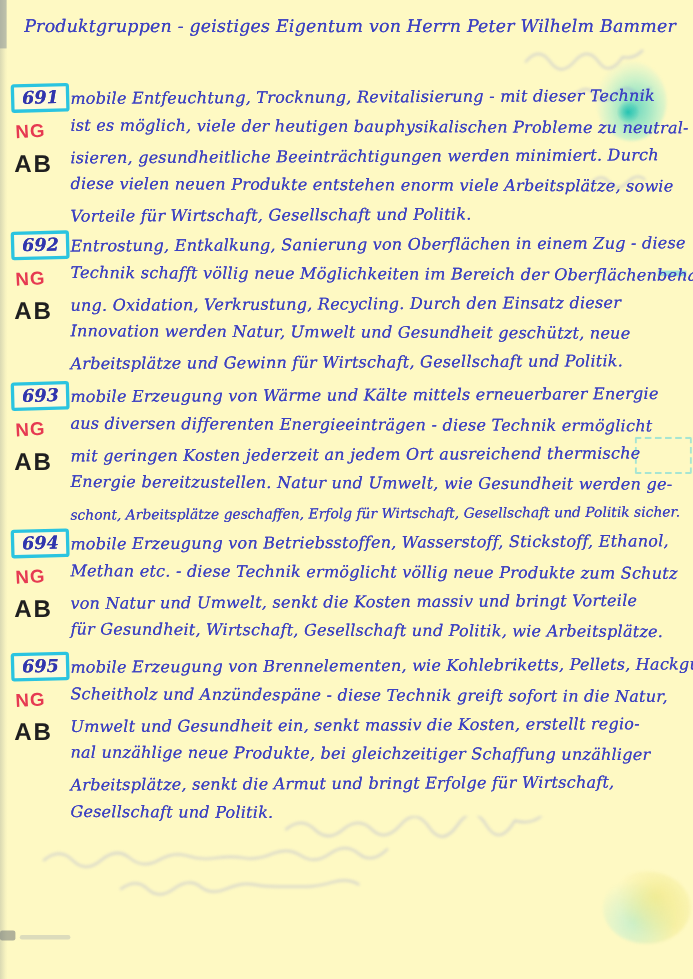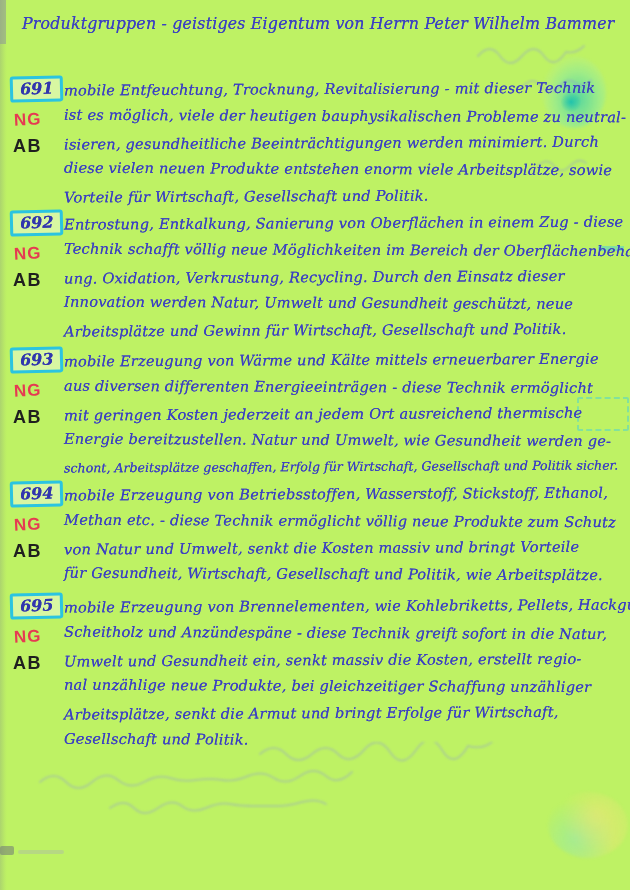--- a/index.html
+++ b/index.html
@@ -1,19 +1,19 @@
 <!DOCTYPE html>
 <html lang="de"><head>
 <meta charset="utf-8">
 <style>
   html,body{margin:0;padding:0;background:#e8e8e6;}
   .page{
     position:relative;
     width:630px;height:890px;
-    background:#bef264;
+    background:#fef9c3;
     overflow:hidden;
     font-family:"DejaVu Serif", serif;
   }
   
   .edge-left{position:absolute;left:0;top:0;width:7px;height:100%;
     background:linear-gradient(to right, rgba(125,135,135,.28), rgba(125,135,135,.06) 70%, transparent);}
   .corner-tl{position:absolute;left:0;top:0;width:6px;height:44px;background:#8d9598;opacity:.55;}
   .speck-bl{position:absolute;left:0;top:846px;width:14px;height:9px;background:#6f7678;opacity:.55;border-radius:2px;}
   .speck-bl2{position:absolute;left:18px;top:850px;width:46px;height:4px;background:#aab1b1;opacity:.4;border-radius:2px;}
   .smudge-teal{position:absolute;left:542px;top:56px;width:64px;height:72px;border-radius:50%;
@@ -35,21 +35,21 @@
   
   .hw{color:#3c41c2;font-style:italic;letter-spacing:.2px;text-shadow:0 0 .4px currentColor;white-space:nowrap;}
   .header-line{position:absolute;left:22px;font-size:15.8px;}
   .entry{position:absolute;left:10px;width:614px;display:flex;}
   .gutter{width:54px;flex:0 0 54px;display:flex;flex-direction:column;align-items:flex-start;}
   .numbox{display:inline-block;border:3px solid #2bc4e0;border-radius:3px;padding:0 7px;
     color:#3136ae;font-weight:bold;font-style:italic;font-size:16px;line-height:20px;
     font-family:"DejaVu Serif",serif;transform:rotate(-1.5deg);text-shadow:0 0 .4px currentColor;background:rgba(255,255,255,.4);}
   .tag-ng{font-family:"Liberation Sans",sans-serif;font-size:17px;font-weight:700;color:#e63a52;
     margin:8px 0 0 4px;transform:rotate(-3deg);letter-spacing:1px;}
-  .tag-ab{font-family:"Liberation Sans",sans-serif;font-size:18px;font-weight:600;color:#1f1f1f;
+  .tag-ab{font-family:"Liberation Sans",sans-serif;font-size:22px;font-weight:600;color:#1f1f1f;
     margin:6px 0 0 3px;letter-spacing:1.5px;}
   .lines{flex:1;}
   .lines .ln{font-size:14.6px;line-height:26.8px;height:26.8px;}
   .lines .ln.xl{font-size:12.6px;letter-spacing:0;}
   .lines .ln:nth-child(odd){transform:rotate(-.3deg);}
   .lines .ln:nth-child(even){transform:rotate(.25deg);}
 </style>
 </head>
 <body>
 

